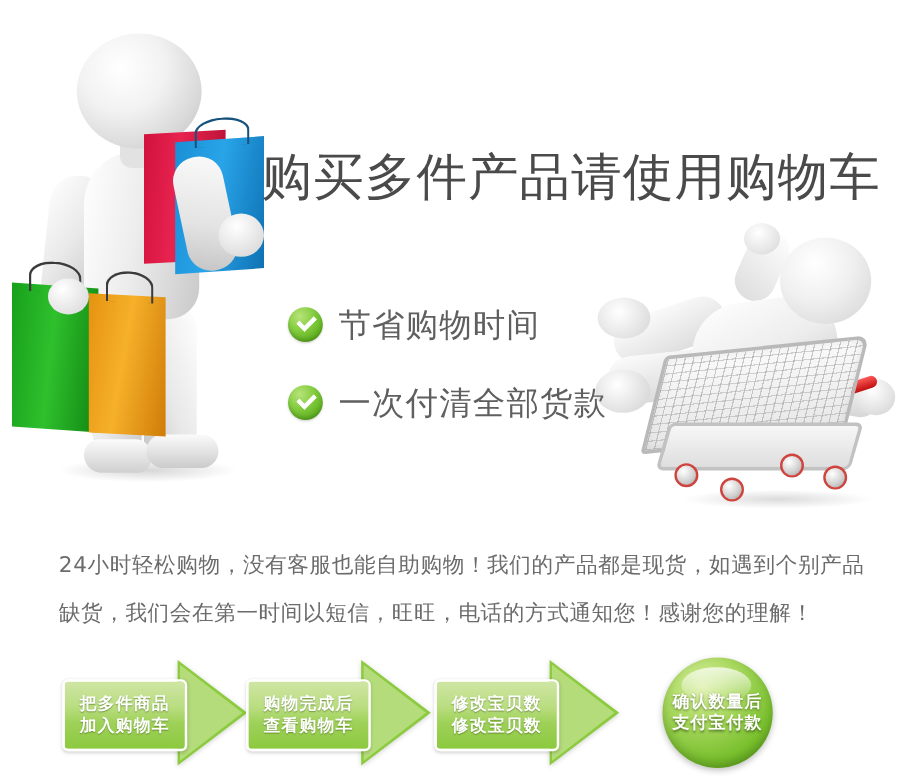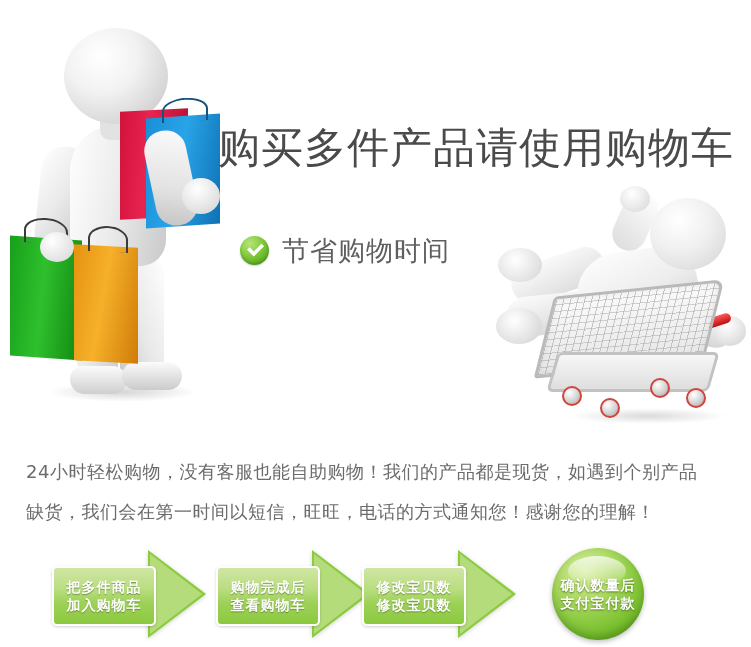--- a/index.html
+++ b/index.html
@@ -152,41 +152,41 @@
   
   .headline {
     position:absolute; left:218px; top:122px; width:480px;
     font-size:42px; line-height:52px; font-weight:normal; letter-spacing:1px;
     color:#4a4a4a; white-space:nowrap;
     font-family:"DejaVu Sans","Liberation Sans", sans-serif;
   }
 
   
   .bullets { position:absolute; left:240px; top:228px; }
-  .bullet-row { display:flex; align-items:center; height:45px; }
+  .bullet-row { display:flex; align-items:center; height:45px;margin-top:20px; }
   .check {
     width:29px; height:29px; border-radius:50%; flex:0 0 29px;
     background:radial-gradient(circle at 34% 26%, #b7e37a 0%, #88cf43 38%, #5aab1d 78%, #3e8a12 100%);
     box-shadow:0 1px 2px rgba(0,0,0,.18), inset 0 -2px 3px rgba(0,0,0,.15);
     position:relative;
   }
   .check::after {
     content:""; position:absolute; left:8px; top:7px;
     width:11px; height:6px;
     border-left:4px solid #fff; border-bottom:4px solid #fff;
     transform:rotate(-45deg); border-radius:1px;
   }
   .bullet-label {
     margin-left:13px; font-size:27px; color:#5f5f5f; letter-spacing:1px;
     font-family:"DejaVu Sans","Liberation Sans", sans-serif;
   }
 
   
   .para {
-    position:absolute; left:26px; top:452px; width:684px;
+    position:absolute; left:49px; top:452px; width:684px;
     font-size:18px; line-height:40px; color:#6b6b6b; letter-spacing:.5px;
     font-family:"DejaVu Sans","Liberation Sans", sans-serif;
   }
 
   
   .steps { position:absolute; left:0; top:548px; width:751px; height:96px;padding-left:16px; }
   .step { position:absolute; top:0; height:92px; }
   .arrow-wrap { position:relative; width:158px; height:92px; }
   .arrow-body {
     position:absolute; left:0; top:18px; width:100px; height:56px;
@@ -207,21 +207,21 @@
     border-left:52px solid #bcdf86;
     opacity:.85;
   }
   .step-text {
     position:relative; z-index:3; text-align:center; color:#ffffff;
     font-size:14px; line-height:18px; font-weight:bold; letter-spacing:1px;
     text-shadow:0 1px 1px rgba(60,90,20,.55);
     font-family:"DejaVu Sans","Liberation Sans", sans-serif;
   }
   .step1 { left:52px; }
-  .step2 { left:216px; }
+  .step2 { left:205px; }
   .step3 { left:362px; }
   .step4 { left:552px; }
 
   .circle-step {
     position:relative; width:92px; height:92px; border-radius:50%;
     background:radial-gradient(circle at 36% 26%, #d8ee9f 0%, #a9d85f 34%, #77bf2c 70%, #4f9412 100%);
     box-shadow:0 2px 5px rgba(0,0,0,.25), inset 0 -4px 8px rgba(0,0,0,.18);
     display:flex; align-items:center; justify-content:center;
   }
   .circle-step::before {
@@ -287,20 +287,24 @@
     </div>
   </div>
 
   <div class="headline">购买多件产品请使用购物车</div>
 
   <div class="bullets">
     <div class="bullet-row">
       <span class="check"></span>
       <span class="bullet-label">节省购物时间</span>
     </div>
+    <div class="bullet-row">
+      <span class="check"></span>
+      <span class="bullet-label">一次付清全部货款</span>
+    </div>
   </div>
 
   <div class="para">24小时轻松购物，没有客服也能自助购物！我们的产品都是现货，如遇到个别产品缺货，我们会在第一时间以短信，旺旺，电话的方式通知您！感谢您的理解！</div>
 
   <div class="steps">
 
     <div class="step step1">
       <div class="arrow-wrap">
         <div class="arrow-head"></div>
         <div class="arrow-body">

